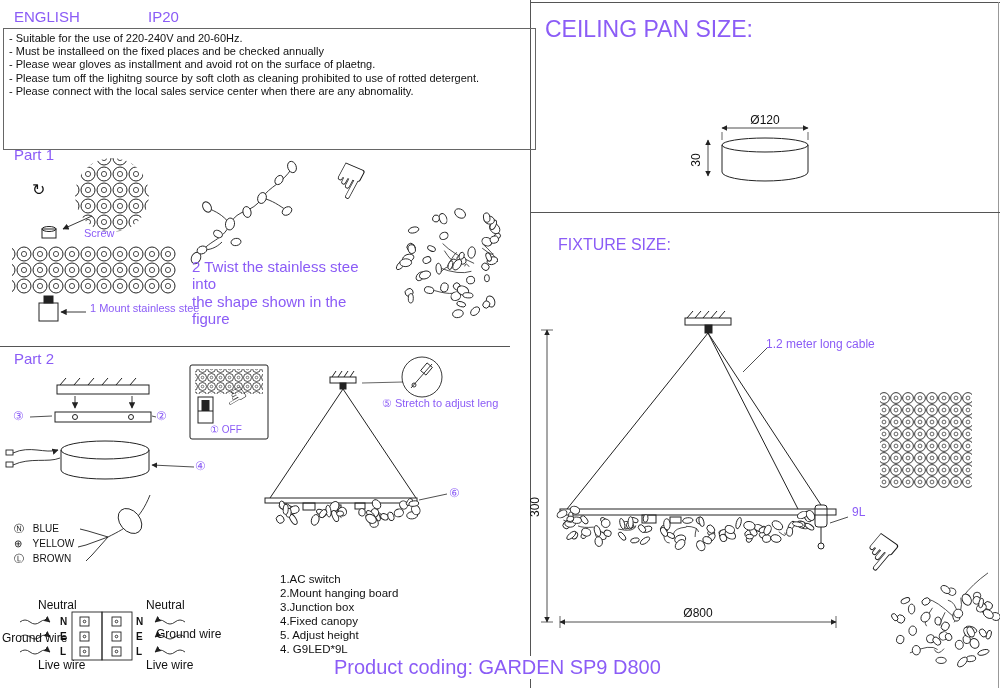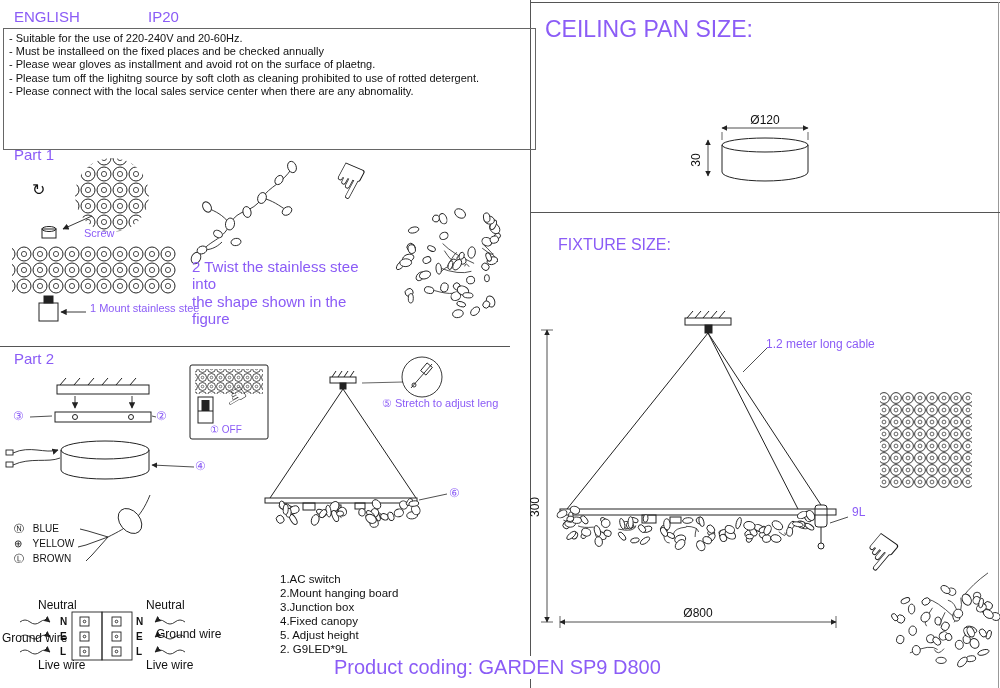--- a/index.html
+++ b/index.html
@@ -364,21 +364,21 @@
 <span class="term" style="left:136px;top:616px">N</span>
 <span class="term" style="left:136px;top:631px">E</span>
 <span class="term" style="left:136px;top:646px">L</span>
 
 <div class="abs legend" style="left:280px;top:572px">
   <div>1.AC switch</div>
   <div>2.Mount hanging board</div>
   <div>3.Junction box</div>
   <div>4.Fixed canopy</div>
   <div>5. Adjust height</div>
-  <div>2. G9LED*9L</div>
+  <div>4. G9LED*9L</div>
 </div>
 
 <div class="lbl" style="left:545px;top:16px;font-size:23px">CEILING PAN SIZE:</div>
 
 <svg class="layer" style="left:530px;top:0" width="470" height="212" viewBox="0 0 470 212">
   <g stroke="#222" fill="none" stroke-width="1">
     <line x1="192" y1="128" x2="278" y2="128" stroke-width="0.8" marker-start="url(#ah)" marker-end="url(#ah)"></line>
     <line x1="192" y1="132" x2="192" y2="140" stroke-width="0.7"></line>
     <line x1="278" y1="132" x2="278" y2="140" stroke-width="0.7"></line>
     <line x1="178" y1="140" x2="178" y2="176" stroke-width="0.8" marker-start="url(#ah)" marker-end="url(#ah)"></line>

